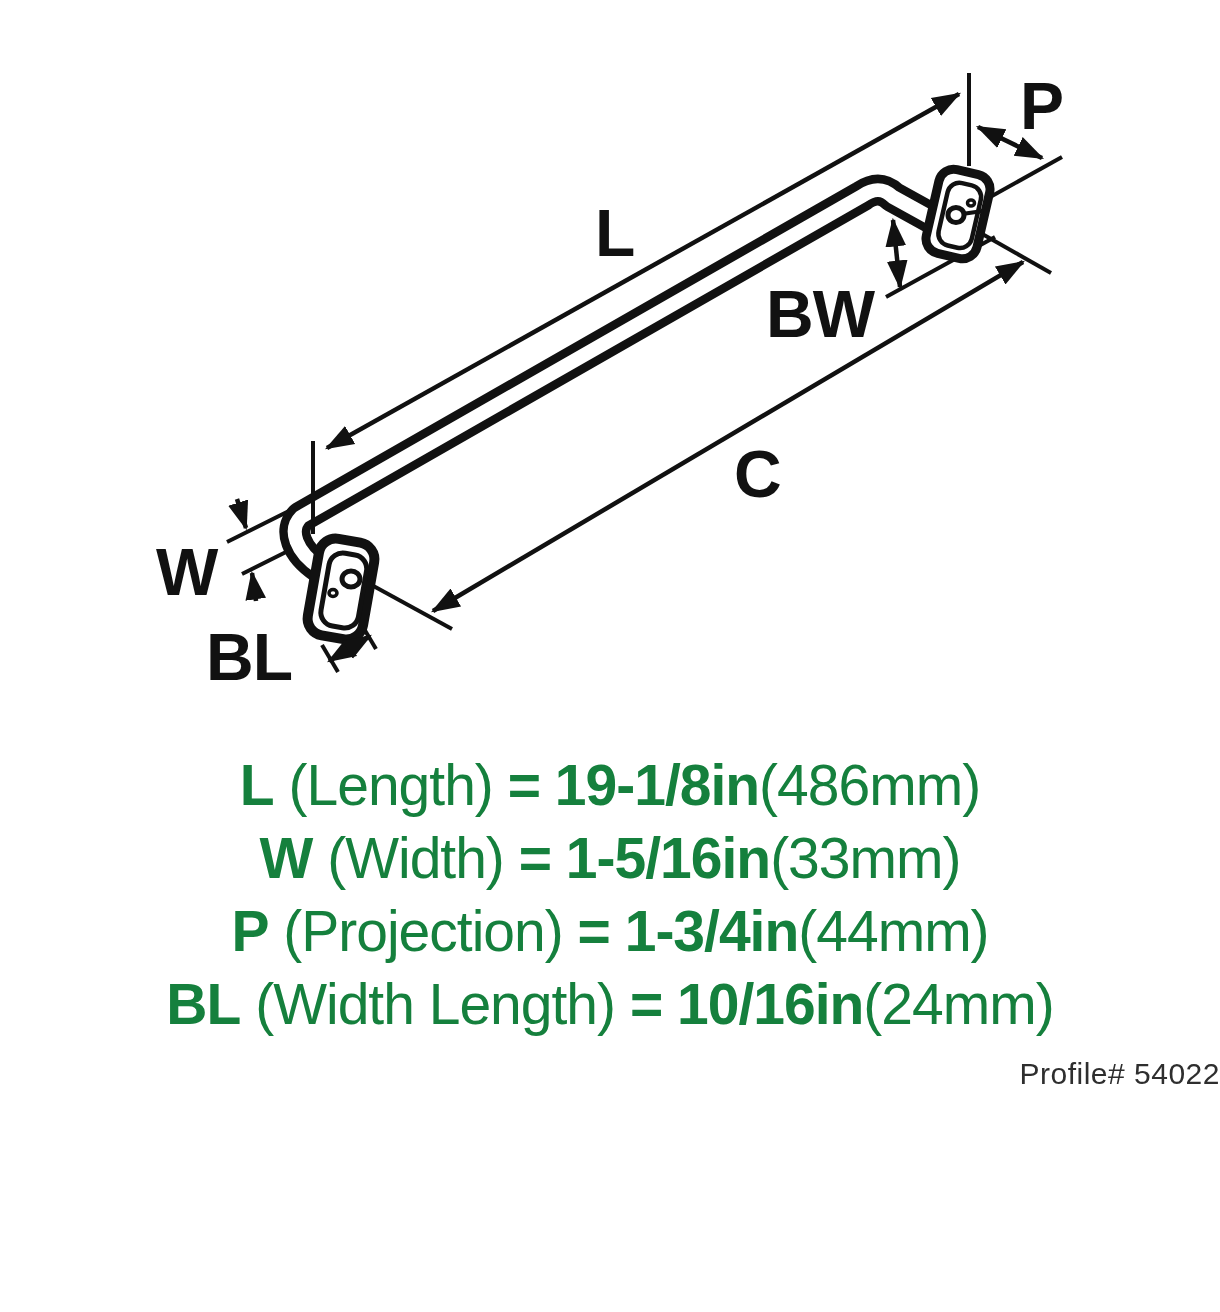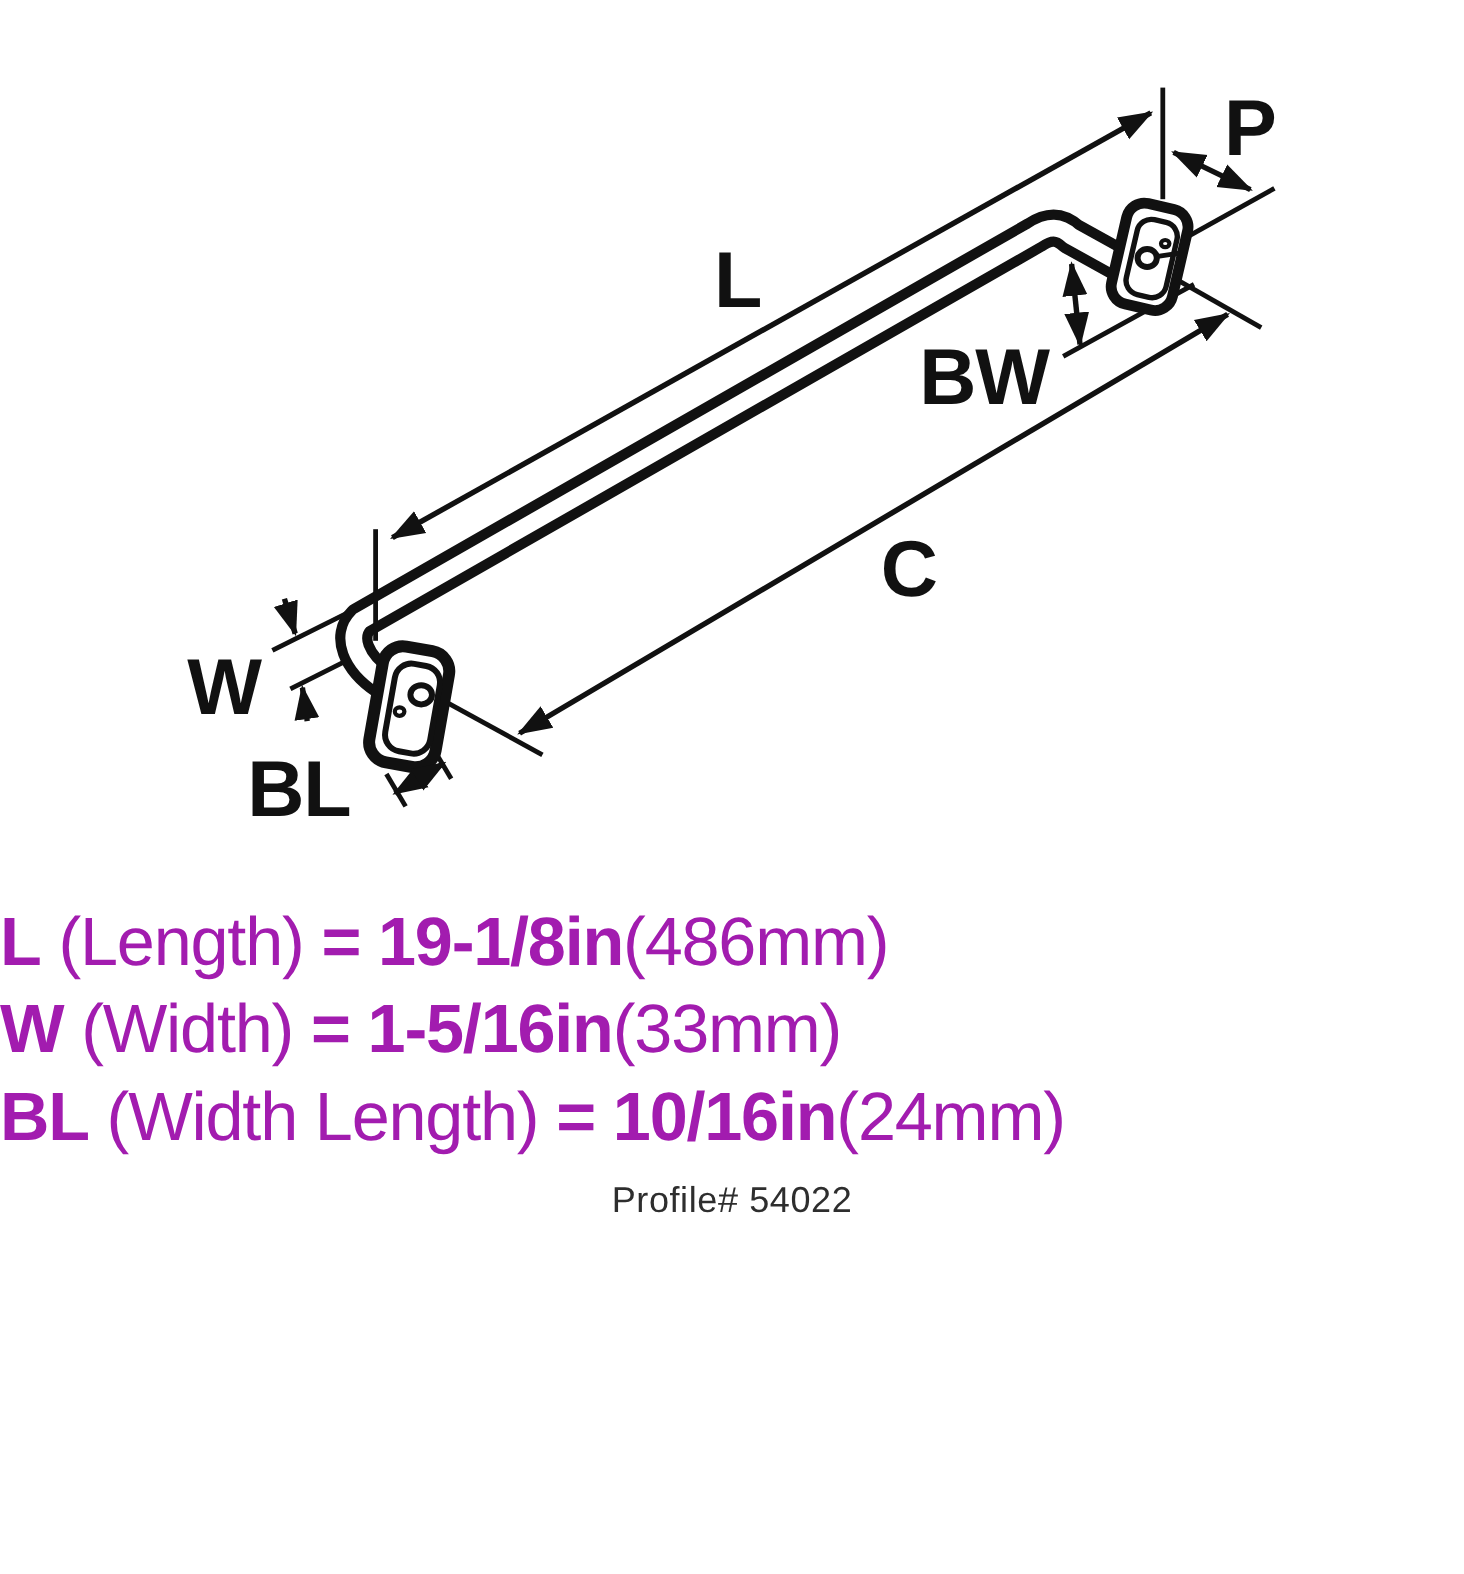--- a/index.html
+++ b/index.html
@@ -22,33 +22,34 @@
   svg { display: block; }
   svg text.dim-label {
     font-family: "Liberation Sans", sans-serif;
     font-weight: 700;
     font-size: 66px;
     fill: #111111;
     letter-spacing: -1px;
   }
   .spec-list {
     margin-top: 14px;
-    color: #a21caf;
+    text-align: center;
+    color: #15803d;
   }
   .spec-line {
     font-size: 57px;
     line-height: 73px;
     letter-spacing: -1px;
     white-space: nowrap;
   }
   .spec-line .b { font-weight: 700; }
   .spec-line .r { font-weight: 400; }
   .profile-line {
     margin-top: 16px;
-    text-align: center;
+    text-align: right;
     font-size: 30px;
     letter-spacing: 0.5px;
     color: #2e2e2e;
     font-weight: 400;
   }
 </style>
 </head>
 <body>
 
 <div class="page">
@@ -127,20 +128,26 @@
       <span class="b">=</span>
       <span class="b">19-1/8in</span><span class="r">(486mm)</span>
     </div>
     <div class="spec-line">
       <span class="b">W</span>
       <span class="r">(Width)</span>
       <span class="b">=</span>
       <span class="b">1-5/16in</span><span class="r">(33mm)</span>
     </div>
     <div class="spec-line">
+      <span class="b">P</span>
+      <span class="r">(Projection)</span>
+      <span class="b">=</span>
+      <span class="b">1-3/4in</span><span class="r">(44mm)</span>
+    </div>
+    <div class="spec-line">
       <span class="b">BL</span>
       <span class="r">(Width Length)</span>
       <span class="b">=</span>
       <span class="b">10/16in</span><span class="r">(24mm)</span>
     </div>
   </div>
 
   <div class="profile-line">Profile# 54022</div>
 
 </div>

